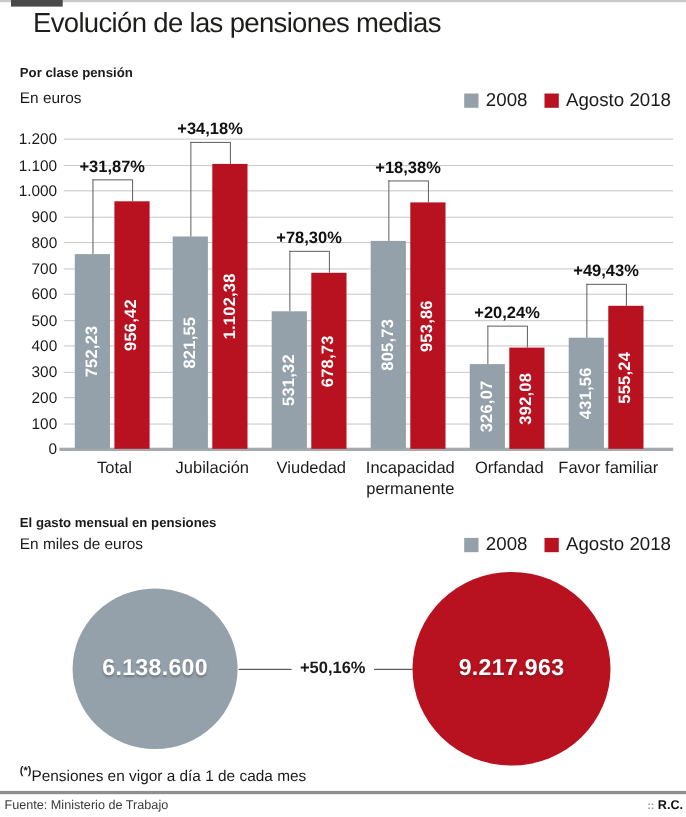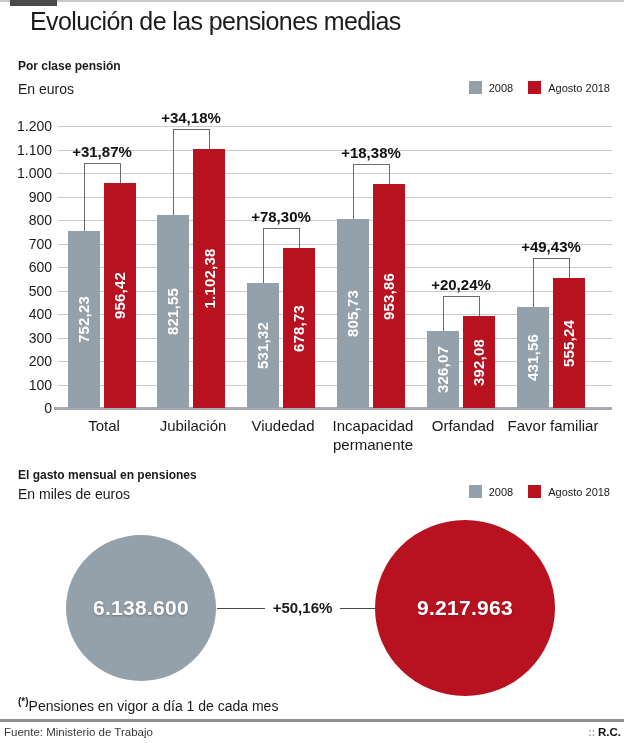--- a/index.html
+++ b/index.html
@@ -9,21 +9,21 @@
   .top-rule  { position:absolute; top:0; left:0; width:624px; height:2px; background:#c9c9c9; }
   .top-block { position:absolute; top:0; left:10px; width:47px; height:6px; background:#4a4a4a; }
 
   .title { position:absolute; left:10px; top:7px; font-size:25px; letter-spacing:-0.6px; color:#1d1d1b; white-space:nowrap;margin-left:20px; }
 
   .sec-heading { position:absolute; left:18px; font-size:12px; font-weight:bold; white-space:nowrap; }
   .sec-unit    { position:absolute; left:18px; font-size:14px; white-space:nowrap; }
   #s1-heading { top:59px; }  #s1-unit { top:81px; }
   #s2-heading { top:468px; } #s2-unit { top:486px; }
 
-  .legend { position:absolute; right:14px; display:flex; gap:15px; font-size:11px; }
+  .legend { position:absolute; right:14px; display:flex; gap:15px; font-size:17px; }
   #legend-1 { top:81px; } #legend-2 { top:485px; }
   .legend-item { display:flex; align-items:center; gap:7px; }
   .swatch { width:13px; height:13px; display:inline-block; }
 
   #y-axis { position:absolute; left:0; top:126px; width:52px; height:282px; font-size:14px; color:#1a1a1a; }
   .ytick { position:absolute; right:0; transform:translateY(-8px); white-space:nowrap; }
 
   #bar-plot { position:absolute; left:58px; top:126px; width:554px; height:282px; }
   .gridline { position:absolute; left:0; width:554px; height:1px; background:#cbcbcb; }
   .gridline.baseline { left:-4px; width:558px; height:3px; background:#a4aaae; }

